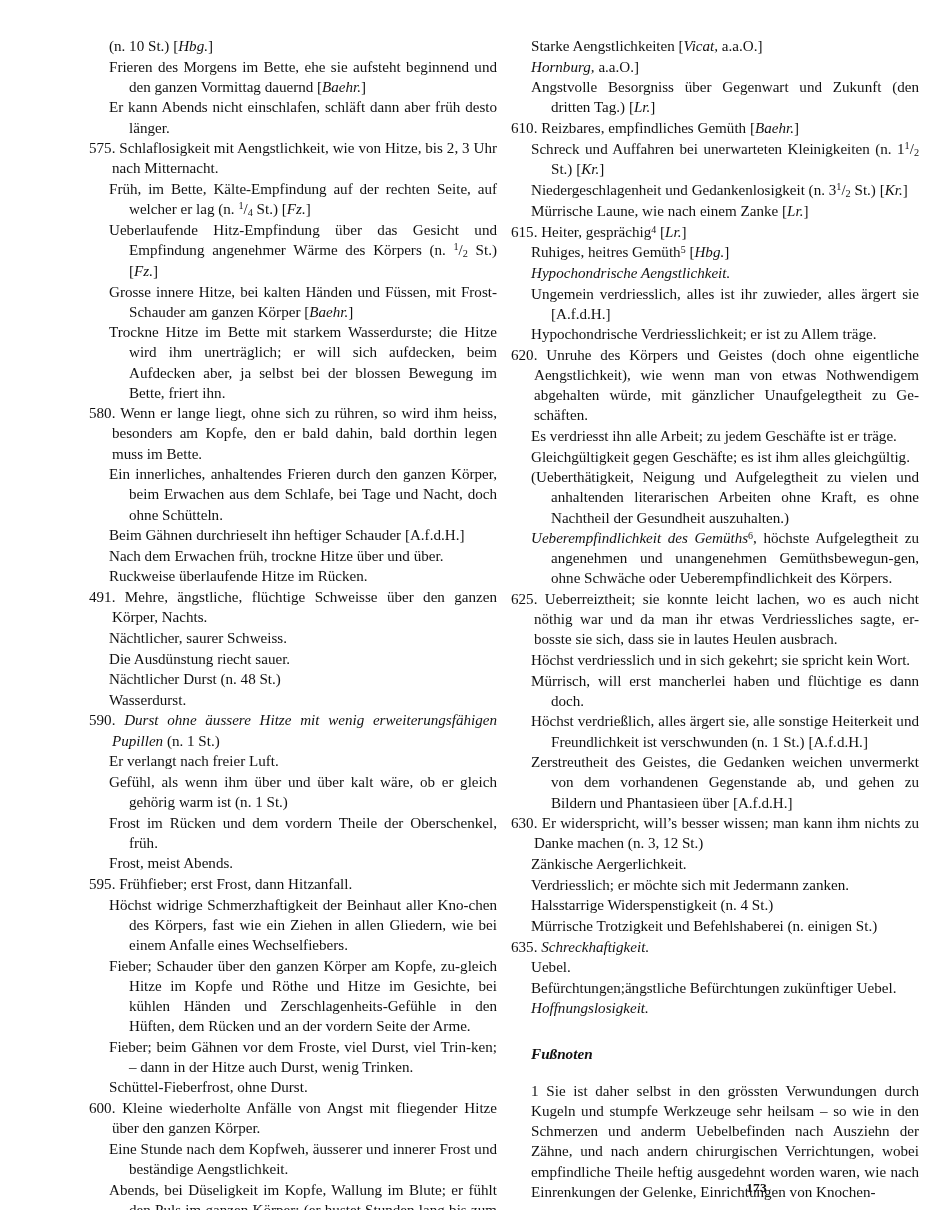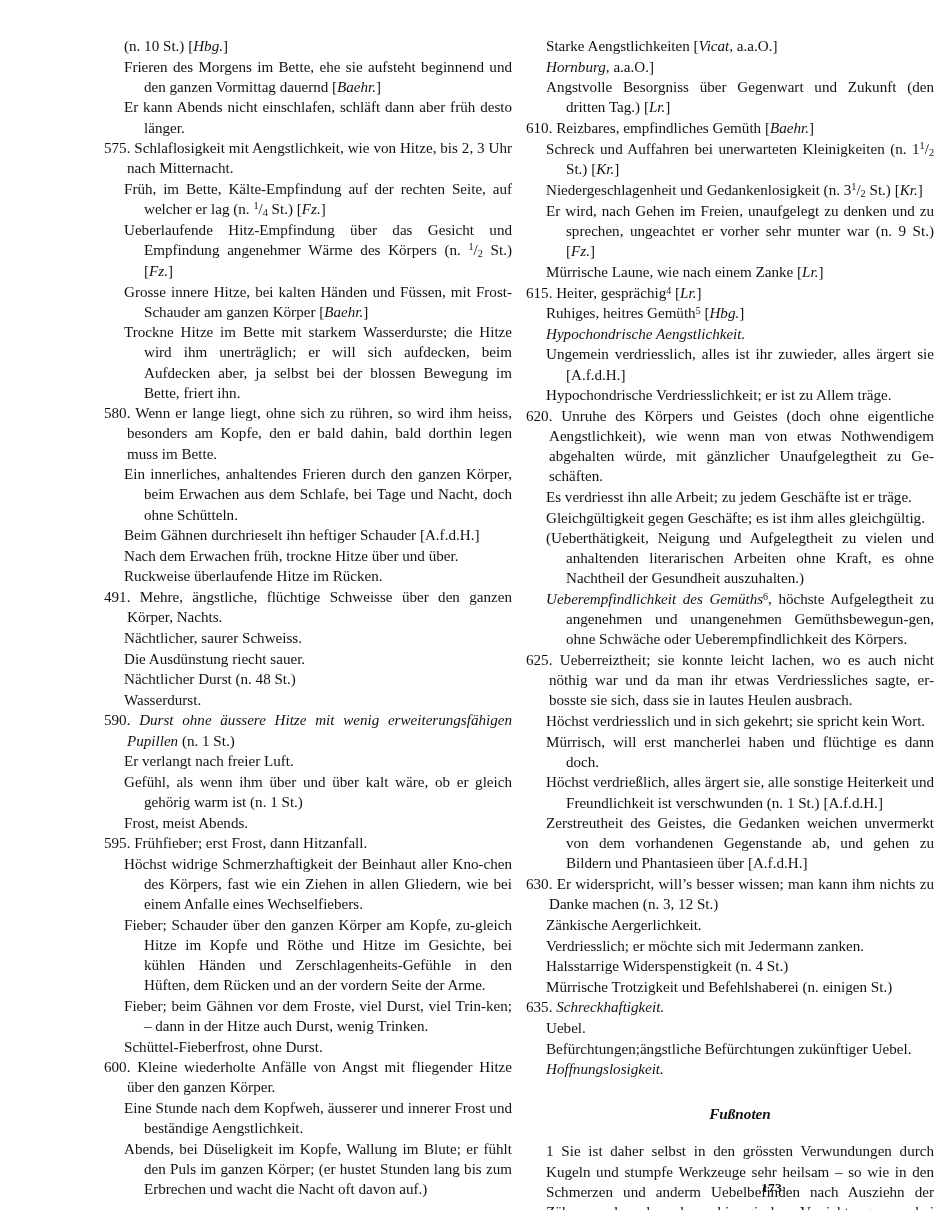--- a/index.html
+++ b/index.html
@@ -11,21 +11,21 @@
   body {
     width: 935px;
     height: 1210px;
     position: relative;
     font-family: "Liberation Serif", "DejaVu Serif", serif;
     color: #111111;
     overflow: hidden;
   }
   #page {
     position: absolute;
-    left: 16px; top: 0;
+    left: 1px; top: 0;
     width: 806px;
     height: 1210px;
     box-sizing: border-box;
     padding: 36px 40px 22px 40px;
   }
   .columns {
     display: flex;
     flex-direction: row;
     align-items: flex-start;
     gap: 36px;
@@ -74,21 +74,21 @@
     font-size: 0.66em;
     vertical-align: 0.42em;
     line-height: 0;
   }
 
   
   .footnotes {
     margin-top: 26px;
   }
   .fn-heading {
-    text-align: center;
+    text-align: left;
     font-weight: bold;
     font-style: italic;
     font-size: 15.2px;
     margin: 0 0 18px 0;
   }
   .fn-para {
     font-size: 15.1px;
     line-height: 1.345;
     text-align: justify;
     margin: 0;
@@ -124,40 +124,40 @@
         <p class="entry">Nach dem Erwachen früh, trockne Hitze über und über.</p>
         <p class="entry">Ruckweise überlaufende Hitze im Rücken.</p>
         <p class="entry numbered">491. Mehre, ängstliche, flüchtige Schweisse über den ganzen Körper, Nachts.</p>
         <p class="entry">Nächtlicher, saurer Schweiss.</p>
         <p class="entry">Die Ausdünstung riecht sauer.</p>
         <p class="entry">Nächtlicher Durst (n. 48 St.)</p>
         <p class="entry">Wasserdurst.</p>
         <p class="entry numbered">590. <i>Durst ohne äussere Hitze mit wenig erweiterungsfähigen Pupillen</i> (n. 1 St.)</p>
         <p class="entry">Er verlangt nach freier Luft.</p>
         <p class="entry">Gefühl, als wenn ihm über und über kalt wäre, ob er gleich gehörig warm ist (n. 1 St.)</p>
+        <p class="entry">Frost im Rücken und dem vordern Theile der Oberschenkel, früh.</p>
         <p class="entry">Frost, meist Abends.</p>
         <p class="entry numbered">595. Frühfieber; erst Frost, dann Hitzanfall.</p>
         <p class="entry">Höchst widrige Schmerzhaftigkeit der Beinhaut aller Kno-chen des Körpers, fast wie ein Ziehen in allen Gliedern, wie bei einem Anfalle eines Wechselfiebers.</p>
         <p class="entry">Fieber; Schauder über den ganzen Körper am Kopfe, zu-gleich Hitze im Kopfe und Röthe und Hitze im Gesichte, bei kühlen Händen und Zerschlagenheits-Gefühle in den Hüften, dem Rücken und an der vordern Seite der Arme.</p>
         <p class="entry">Fieber; beim Gähnen vor dem Froste, viel Durst, viel Trin-ken; – dann in der Hitze auch Durst, wenig Trinken.</p>
         <p class="entry">Schüttel-Fieberfrost, ohne Durst.</p>
         <p class="entry numbered">600. Kleine wiederholte Anfälle von Angst mit fliegender Hitze über den ganzen Körper.</p>
         <p class="entry">Eine Stunde nach dem Kopfweh, äusserer und innerer Frost und beständige Aengstlichkeit.</p>
         <p class="entry">Abends, bei Düseligkeit im Kopfe, Wallung im Blute; er fühlt den Puls im ganzen Körper; (er hustet Stunden lang bis zum Erbrechen und wacht die Nacht oft davon auf.)</p>
       </div>
 
     <div class="col col-right">
       <div>
           <p class="entry">Starke Aengstlichkeiten [<i>Vicat,</i> a.a.O.]</p>
           <p class="entry"><i>Hornburg,</i> a.a.O.]</p>
           <p class="entry">Angstvolle Besorgniss über Gegenwart und Zukunft (den dritten Tag.) [<i>Lr.</i>]</p>
           <p class="entry numbered">610. Reizbares, empfindliches Gemüth [<i>Baehr.</i>]</p>
           <p class="entry">Schreck und Auffahren bei unerwarteten Kleinigkeiten (n. 1<span class="frac"><span class="num">1</span>/<span class="den">2</span></span> St.) [<i>Kr.</i>]</p>
           <p class="entry">Niedergeschlagenheit und Gedankenlosigkeit (n. 3<span class="frac"><span class="num">1</span>/<span class="den">2</span></span> St.) [<i>Kr.</i>]</p>
-          <p class="entry">Er wird, nach Gehen im Freien, unaufgelegt zu denken und zu sprechen, ungeachtet er vorher sehr munter war (n. 9 St.) [<i>Fz.</i>]</p>
           <p class="entry">Mürrische Laune, wie nach einem Zanke [<i>Lr.</i>]</p>
           <p class="entry numbered">615. Heiter, gesprächig<sup class="fn">4</sup> [<i>Lr.</i>]</p>
           <p class="entry">Ruhiges, heitres Gemüth<sup class="fn">5</sup> [<i>Hbg.</i>]</p>
           <p class="entry"><i>Hypochondrische Aengstlichkeit.</i></p>
           <p class="entry">Ungemein verdriesslich, alles ist ihr zuwieder, alles ärgert sie [A.f.d.H.]</p>
           <p class="entry">Hypochondrische Verdriesslichkeit; er ist zu Allem träge.</p>
           <p class="entry numbered">620. Unruhe des Körpers und Geistes (doch ohne eigentliche Aengstlichkeit), wie wenn man von etwas Nothwendigem abgehalten würde, mit gänzlicher Unaufgelegtheit zu Ge-schäften.</p>
           <p class="entry">Es verdriesst ihn alle Arbeit; zu jedem Geschäfte ist er träge.</p>
           <p class="entry">Gleichgültigkeit gegen Geschäfte; es ist ihm alles gleichgültig.</p>
           <p class="entry">(Ueberthätigkeit, Neigung und Aufgelegtheit zu vielen und anhaltenden literarischen Arbeiten ohne Kraft, es ohne Nachtheil der Gesundheit auszuhalten.)</p>

